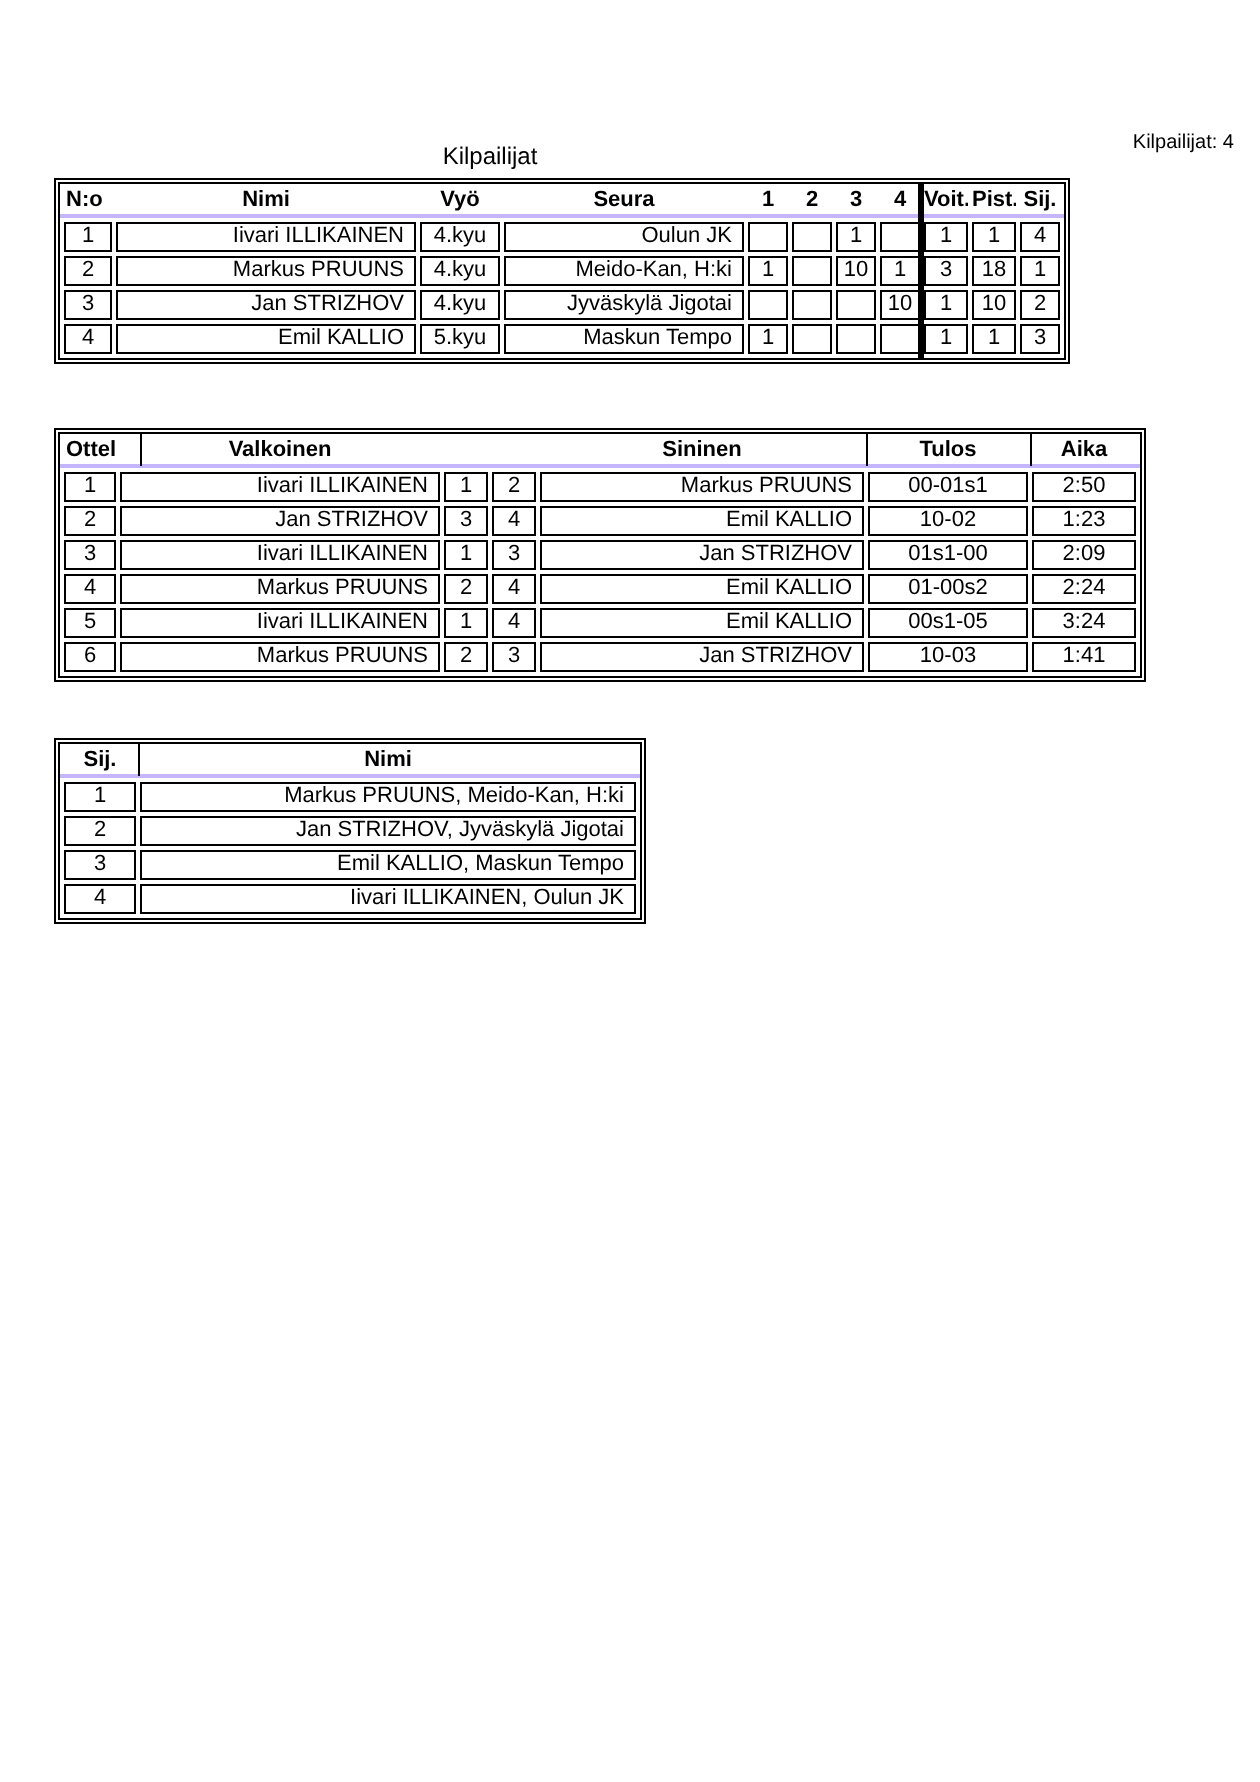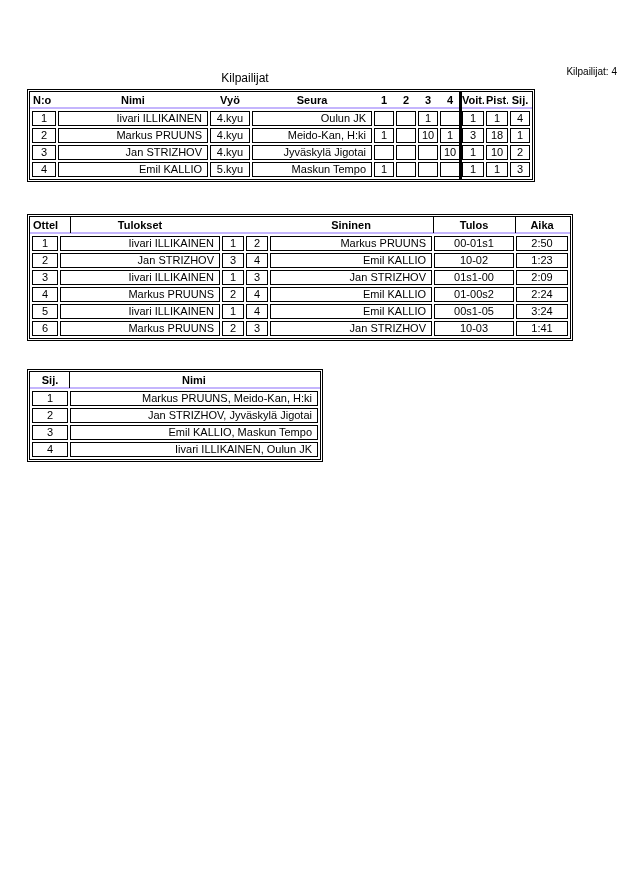--- a/index.html
+++ b/index.html
@@ -183,21 +183,21 @@
             <col style="width:160px">
             <col style="width:22px">
             <col style="width:22px">
           <col style="width:162px">
             <col style="width:80px">
             <col style="width:52px">
         </colgroup>
         <tbody>
             <tr>
           <th class="al">Ottelu</th>
-          <th>Tulokset</th>
+          <th>Valkoinen</th>
           <th></th>
           <th></th>
           <th>Sininen</th>
           <th>Tulos</th>
           <th>Aika</th>
         </tr>
       </tbody>
         </table>
       <table class="body-tbl t-matches">
         <colgroup>

